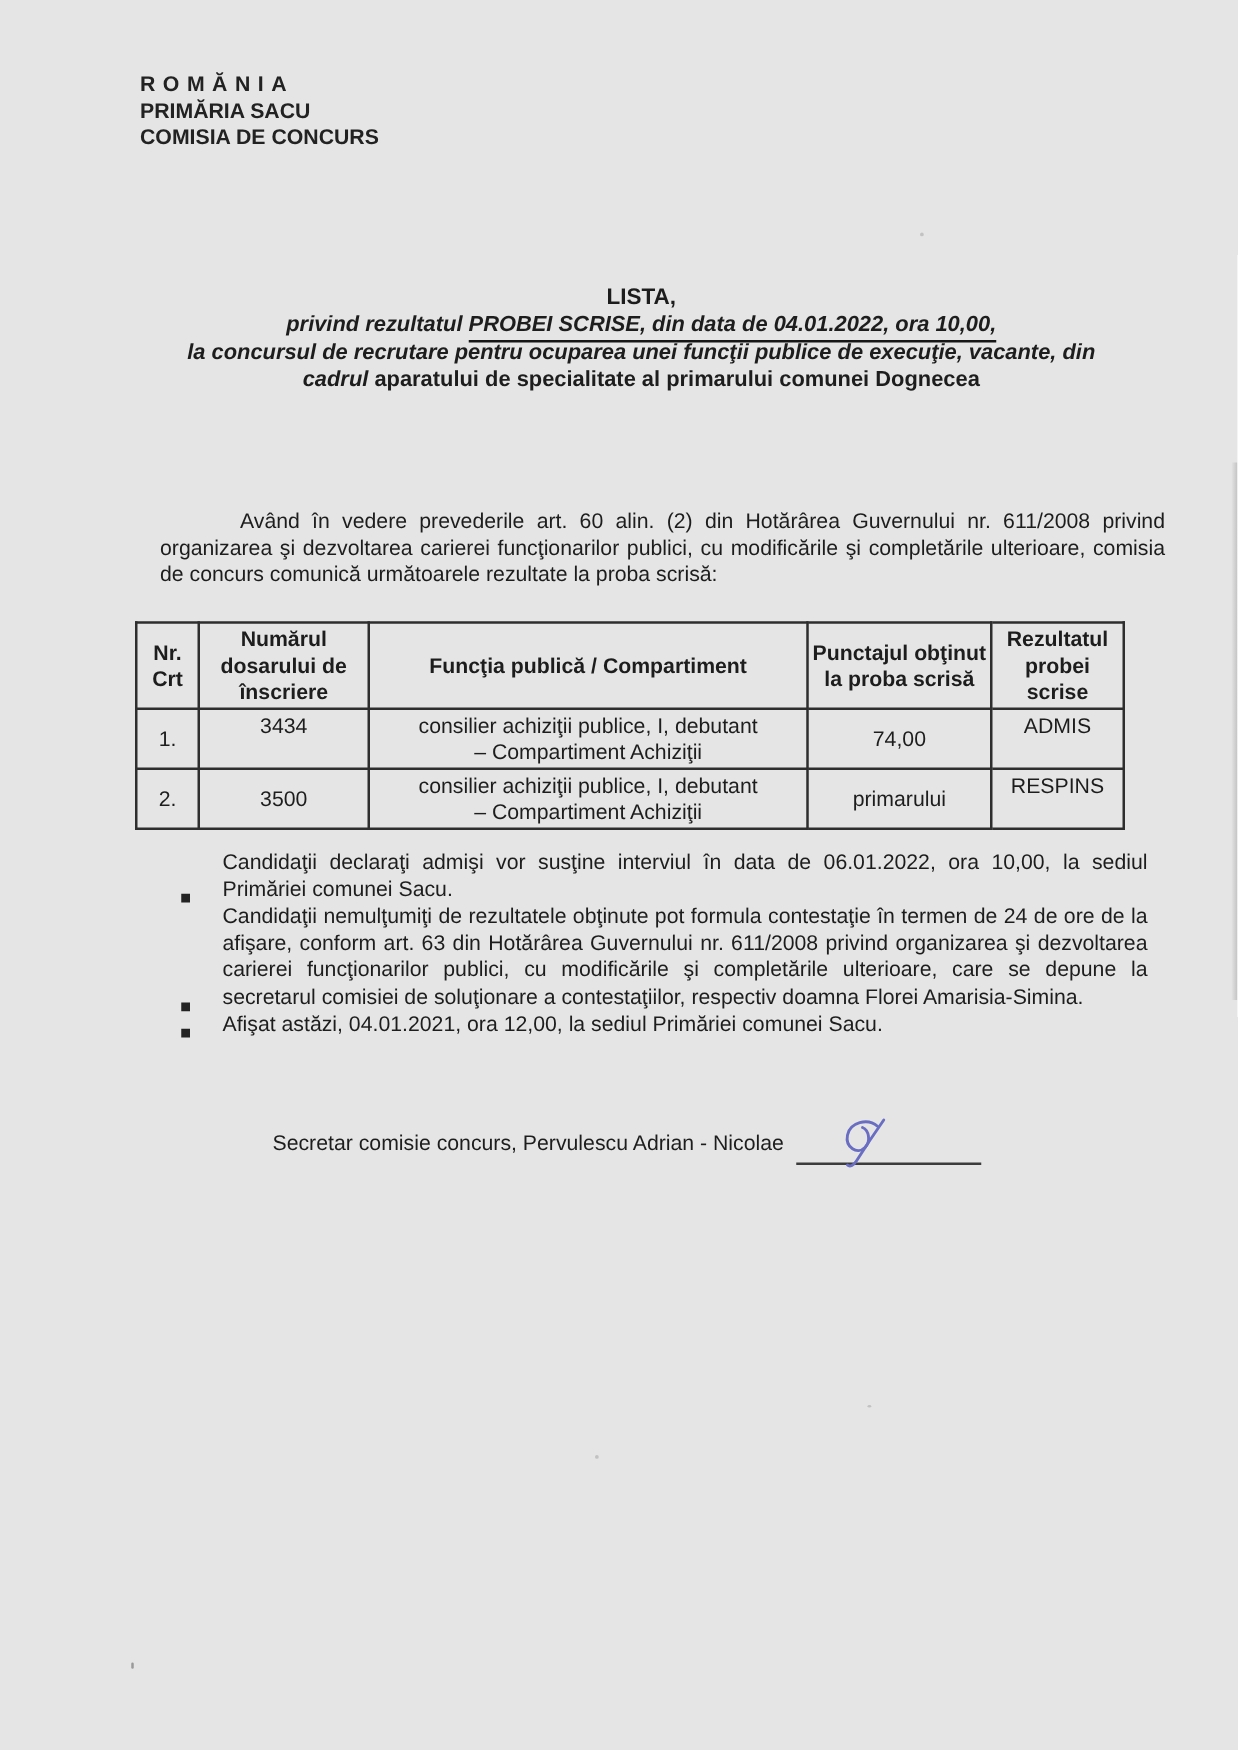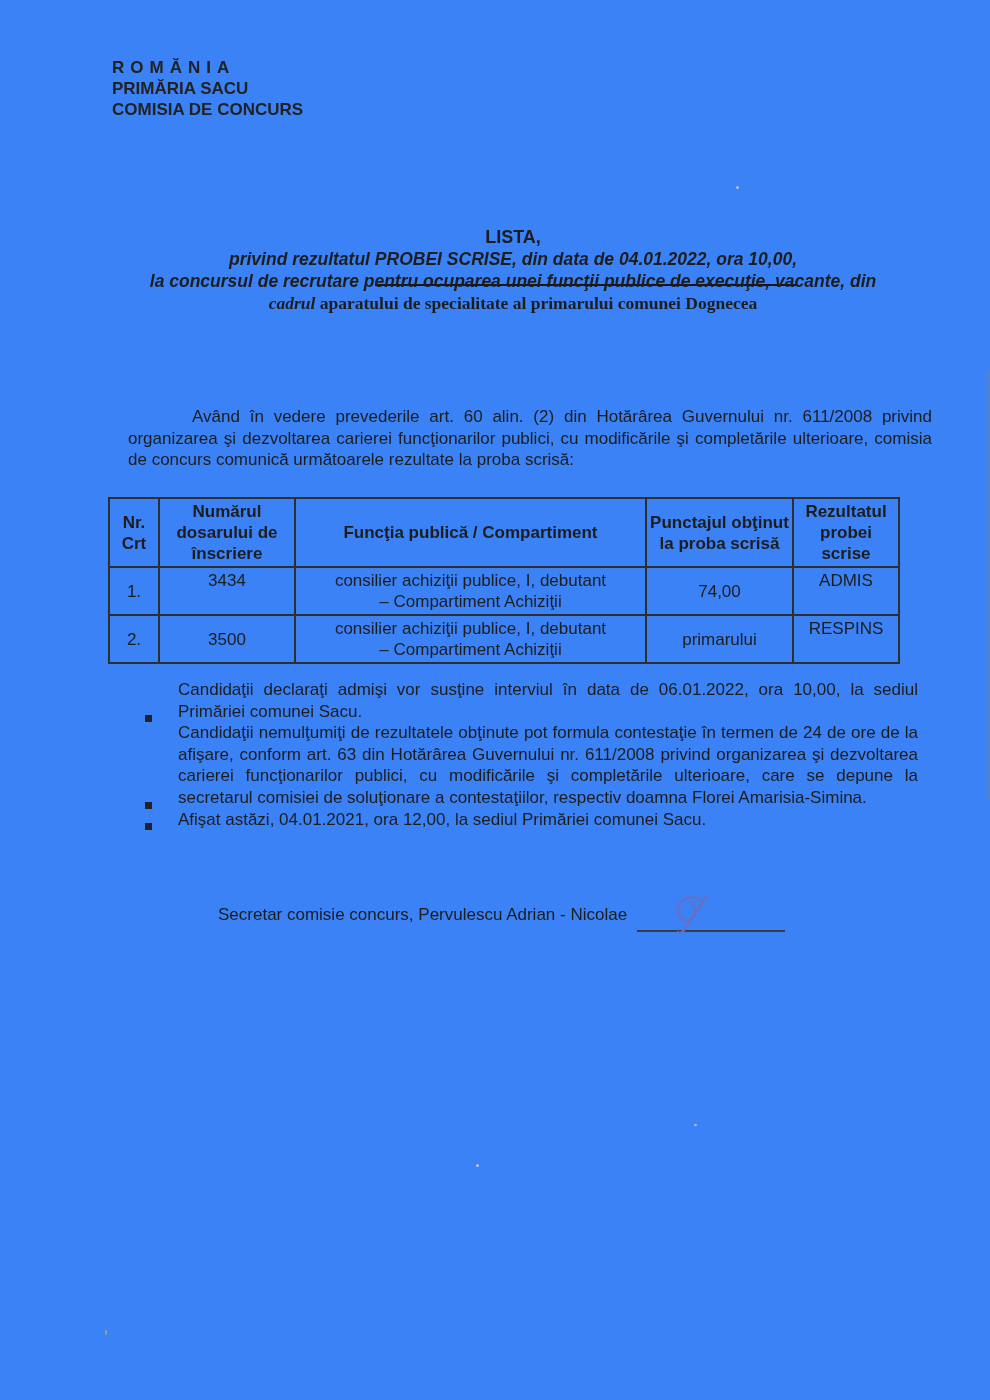--- a/index.html
+++ b/index.html
@@ -1,36 +1,36 @@
 <!DOCTYPE html>
 <html><head>
 <meta charset="utf-8">
 <style>
   html, body { margin: 0; padding: 0; background: #ffffff; }
   .page {
     position: relative;
     width: 990px;
     height: 1400px;
-    background: #3b82f6;
+    background: #e5e5e5;
     font-family: "Liberation Sans", sans-serif;
     color: #1d1d1d;
     overflow: hidden;
   }
 
   
   .org-header { position: absolute; left: 112px; top: 57px; }
   .org-line { font-size: 17px; font-weight: bold; line-height: 21px; color: #222; }
   .org-country { letter-spacing: 6px; }
 
   
   .doc-title { position: absolute; left: 36px; width: 954px; top: 226px; text-align: center; }
   .doc-title .t1 { font-size: 18px; font-weight: bold; line-height: 22px; }
   .doc-title .t2 { font-size: 17.5px; font-weight: bold; font-style: italic; line-height: 22px; }
-  .doc-title .underlined { border-bottom: 2px solid #161616; padding-bottom: 15px; }
-  .doc-title .t4 { font-size: 17.5px; font-weight: bold; line-height: 22px; font-family: Liberation Serif, serif; }
+  .doc-title .underlined { border-bottom: 2px solid #161616; padding-bottom: 3px; }
+  .doc-title .t4 { font-size: 17.5px; font-weight: bold; line-height: 22px; }
   .doc-title .t4 .it { font-style: italic; }
 
   
   .intro {
     position: absolute; left: 112px; top: 390px; width: 804px;
     font-size: 17px; line-height: 21.6px; text-align: justify; text-indent: 64px;
     margin: 16px;
   }
 
   

